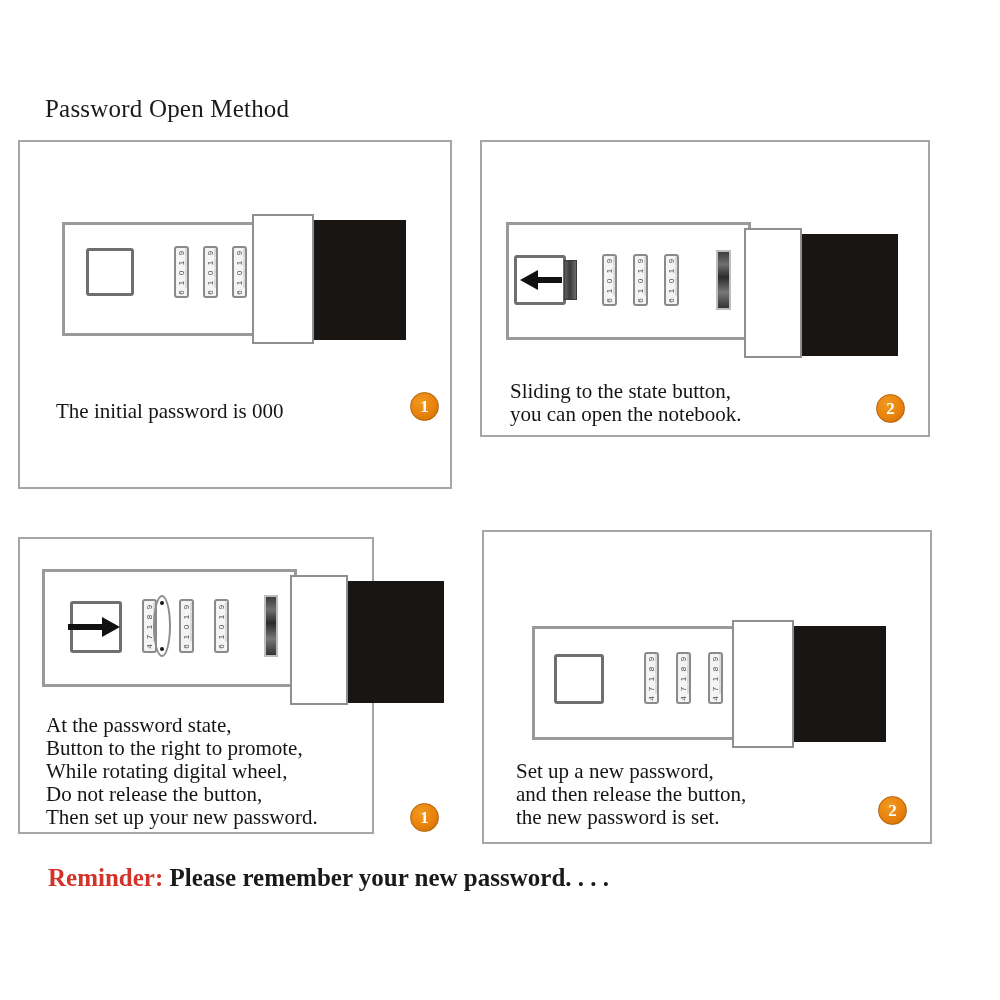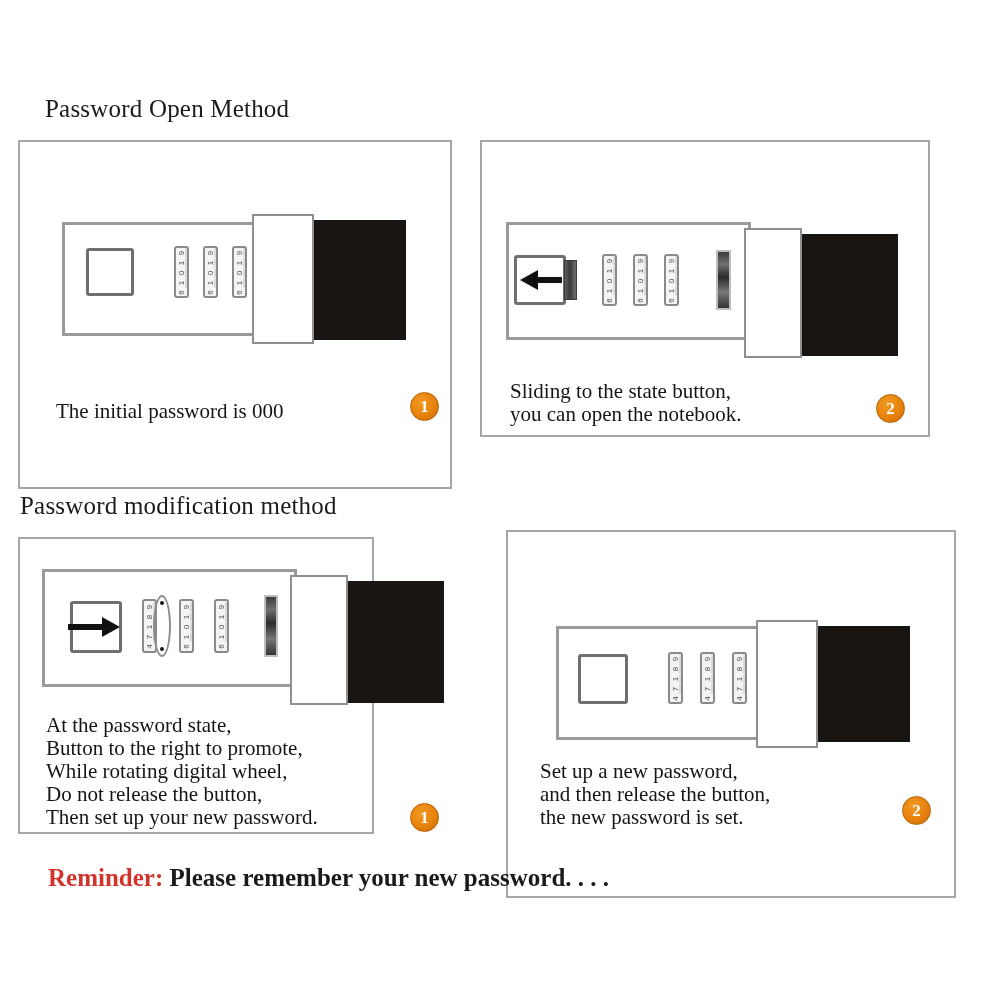--- a/index.html
+++ b/index.html
@@ -38,21 +38,21 @@
   
   .panel {
     position: absolute;
     box-sizing: border-box;
     border: 2px solid #a6a6a6;
     background: #ffffff;
   }
   #panel-1 { left: 18px;  top: 140px; width: 434px; height: 349px; }
   #panel-2 { left: 480px; top: 140px; width: 450px; height: 297px; }
   #panel-3 { left: 18px;  top: 537px; width: 356px; height: 297px; }
-  #panel-4 { left: 506px; top: 530px; width: 450px; height: 368px; }
+  #panel-4 { left: 482px; top: 530px; width: 450px; height: 314px; }
 
   
   .lock {
     position: absolute;
   }
   .lock-body {
     position: absolute;
     box-sizing: border-box;
     background: #ffffff;
     border: 3px solid #9a9a9a;
@@ -279,21 +279,20 @@
       </div>
 
       <div class="latch" style="left:210px; top:28px; width:15px; height:60px;"></div>
     </div>
 
     <div class="caption" style="left:28px; top:238px;">Sliding to the state button,
 you can open the notebook.</div>
     <div class="badge" style="left:394px; top:252px;">2</div>
   </div>
 
-  <div class="section-title" id="title-modify">Password modification method</div>
 
   <div class="panel" id="panel-3">
 
     <div class="lock" style="left:22px; top:30px; width:410px; height:135px;">
 
       <div class="cover-black" style="left:302px; top:12px; width:100px; height:122px;"></div>
       <div class="cover-white" style="left:248px; top:6px; width:58px; height:130px;"></div>
       <div class="lock-body" style="left:0px; top:0px; width:255px; height:118px;"></div>
 
       <div class="sq-button" style="left:28px; top:32px; width:52px; height:52px;"></div>

